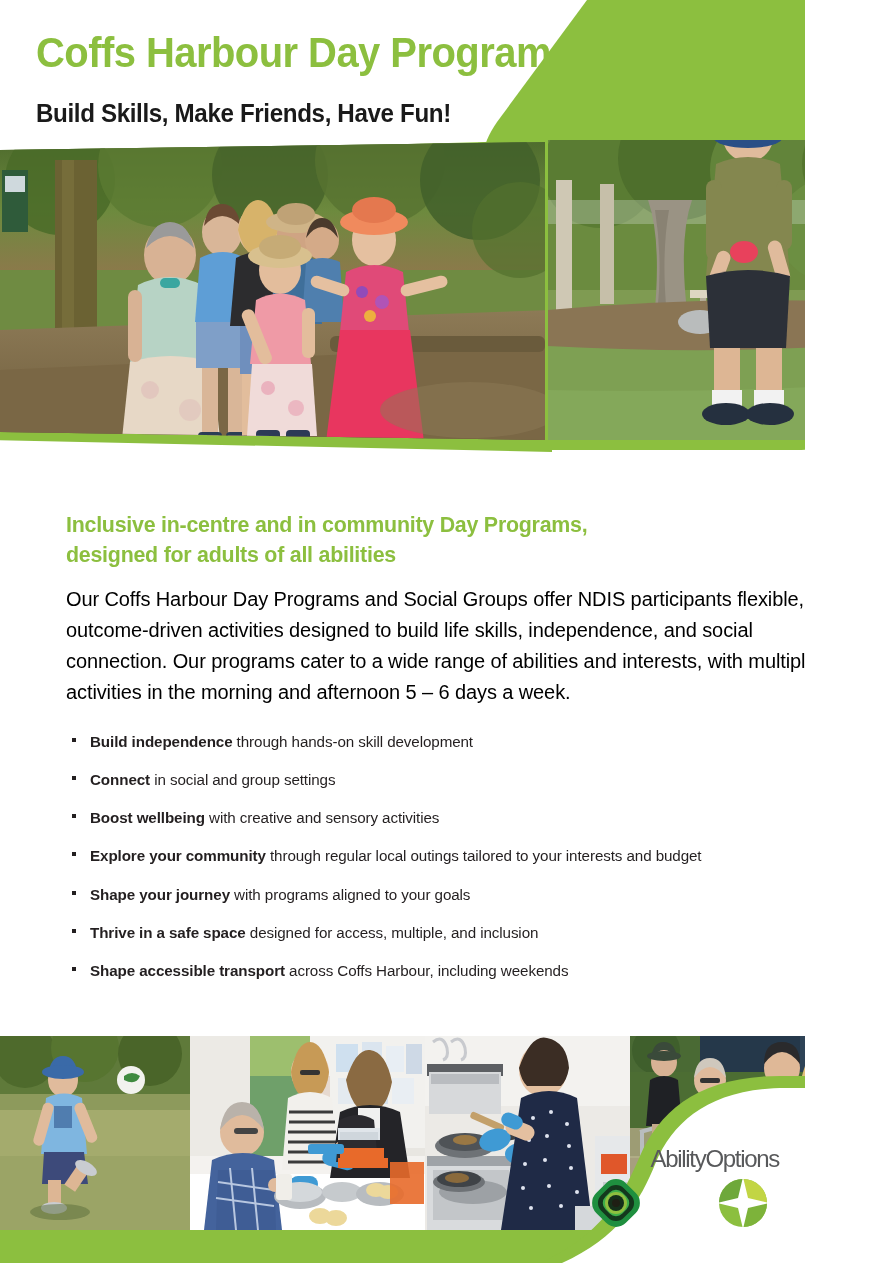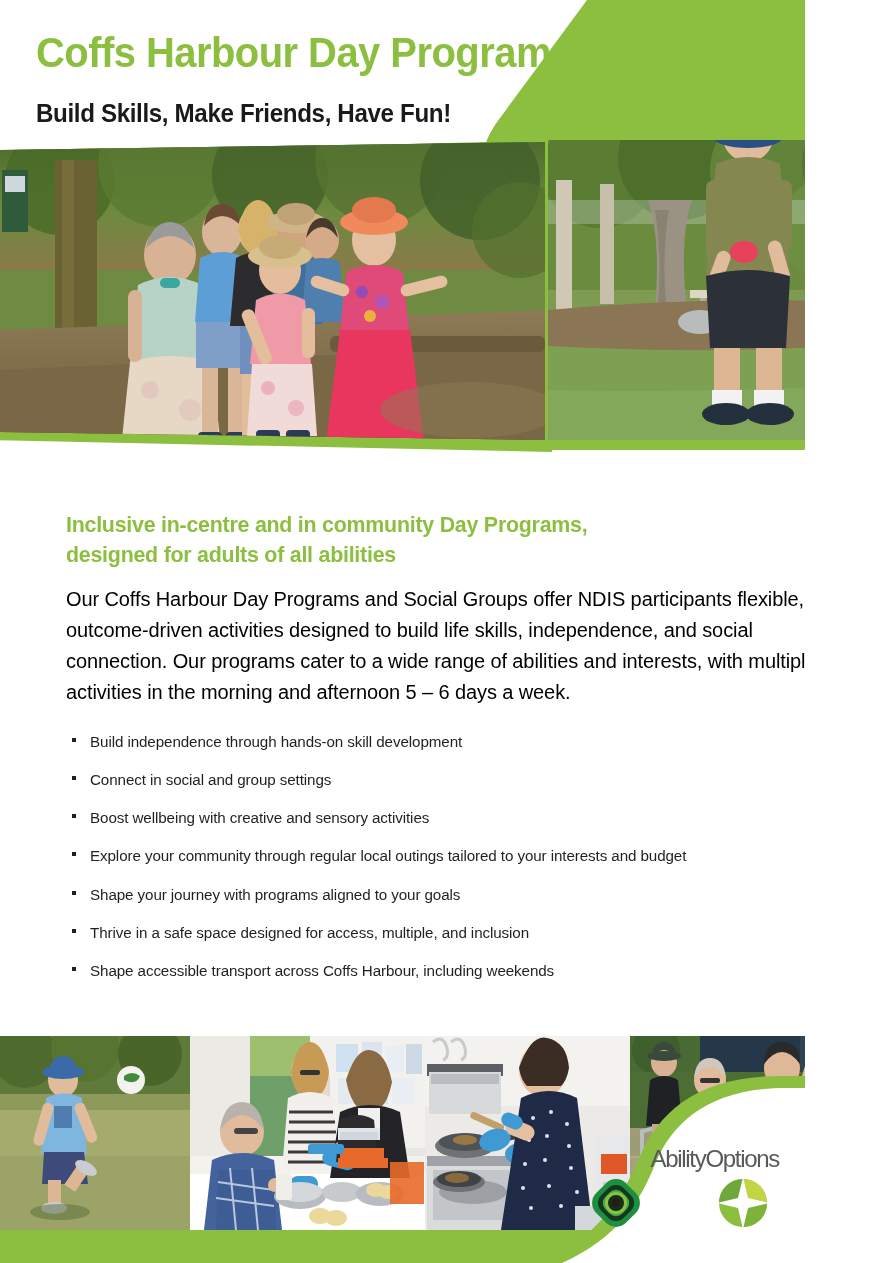--- a/index.html
+++ b/index.html
@@ -67,21 +67,21 @@
     line-height:1.4;
     padding-left:24px;
     margin-bottom:17px;
     letter-spacing:-0.1px;
   }
   ul.bullets li:before{
     content:"";
     position:absolute; left:6px; top:7px;
     width:4px; height:4px; background:#231f20;
   }
-  ul.bullets li b{ font-weight:normal; }
+  ul.bullets li b{ font-weight:bold; }
 
   
   .footer { position:absolute; left:0; top:1036px; width:893px; height:227px; z-index:3; }
   .strip { position:absolute; left:0; top:0; width:893px; height:194px; display:flex; }
   .ph { position:relative; overflow:hidden; height:194px; }
   .ph-1 { width:190px; }
   .ph-2 { width:235px; }
   .ph-3 { width:205px; }
   .ph-4 { width:263px; }
   .greenband{

